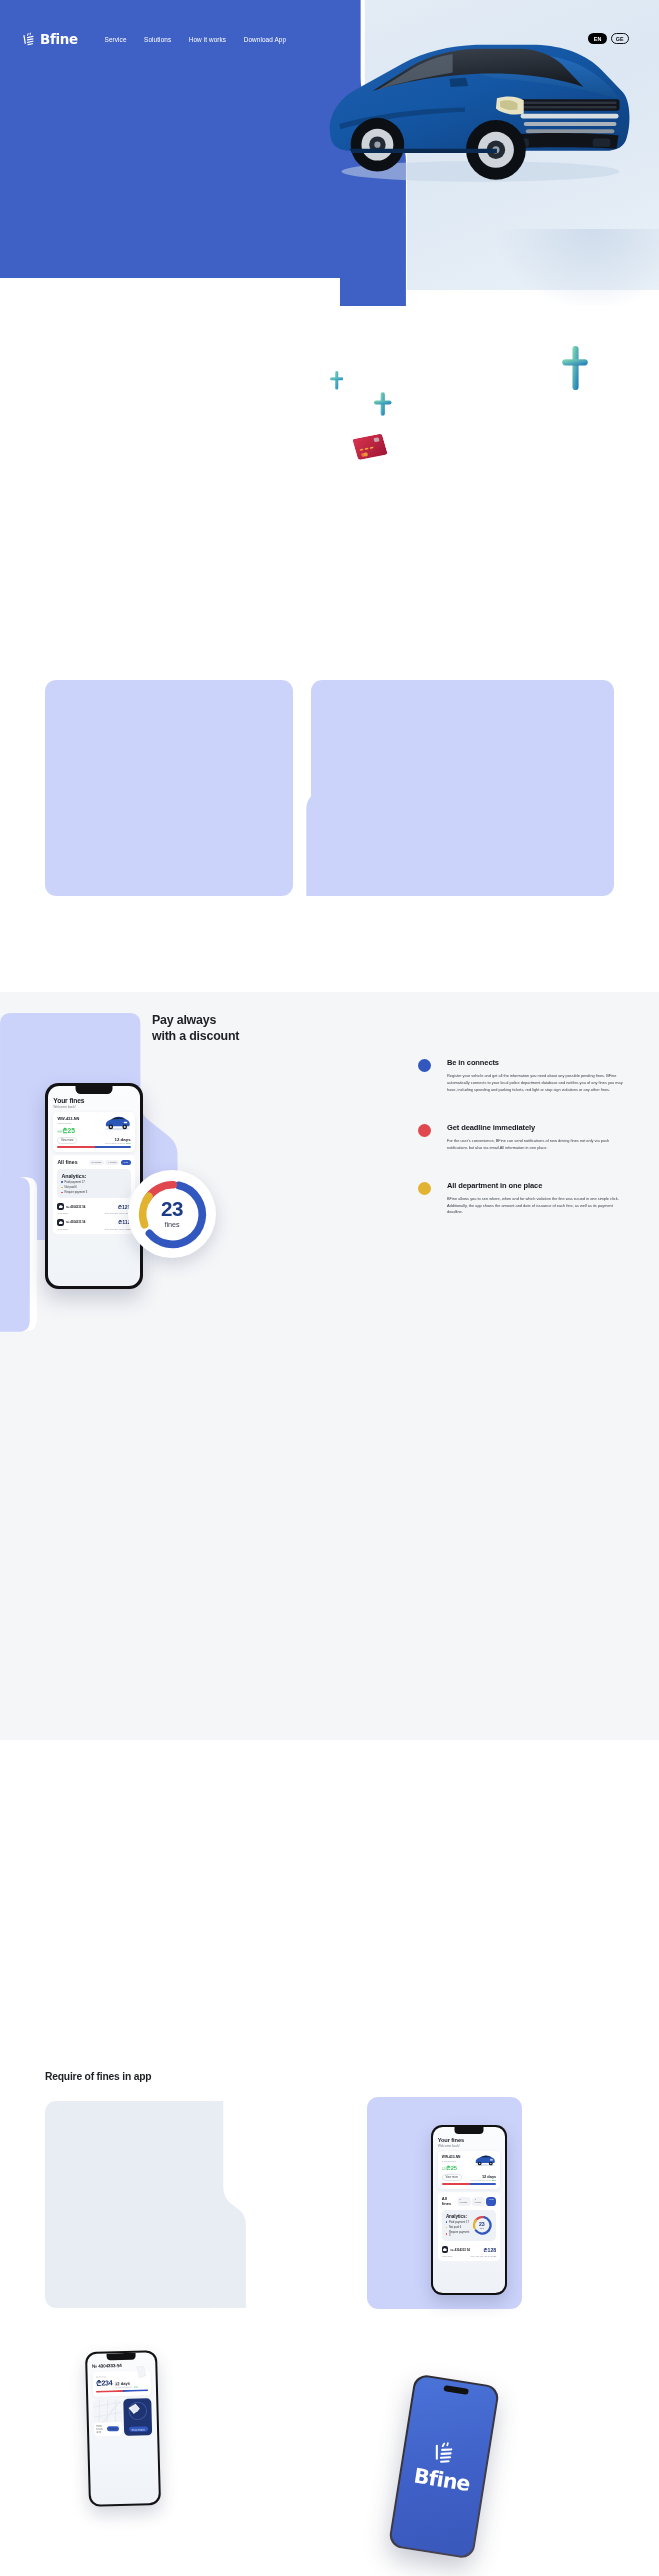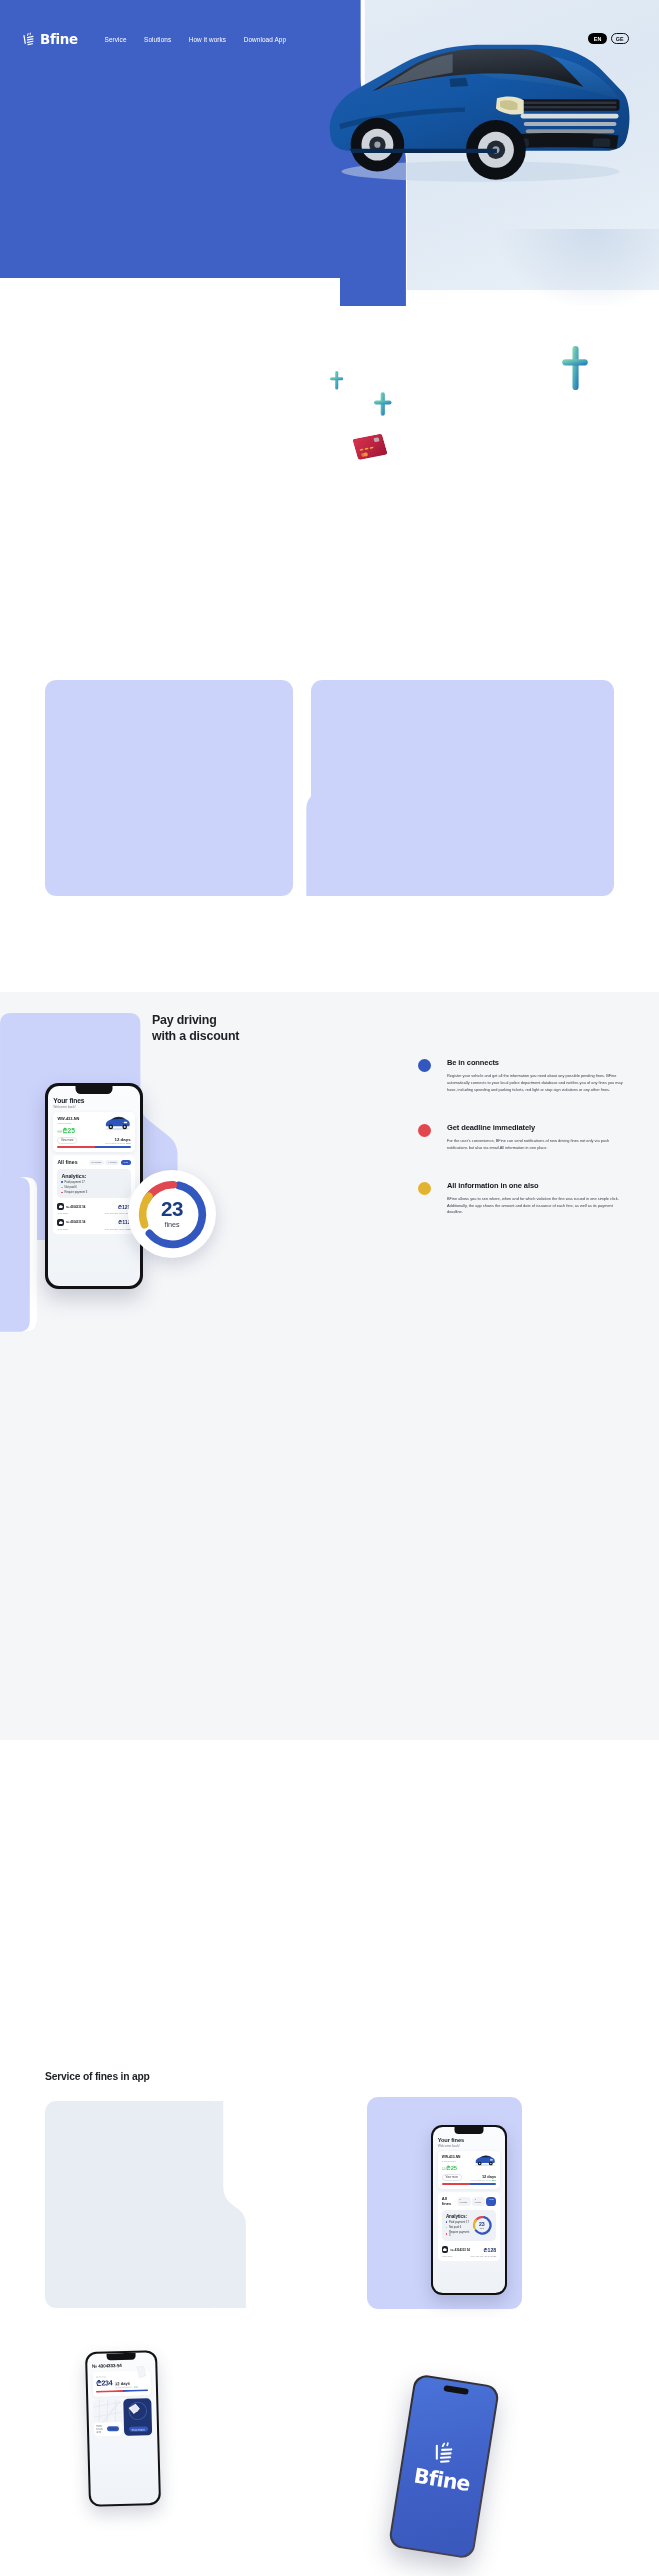--- a/index.html
+++ b/index.html
@@ -362,21 +362,21 @@
       </svg>
     </div>
     <div class="lav-blob-2">
       <svg width="103" height="155" viewBox="0 0 200 300">
         <path d="M0,0 L110,0 Q132,0 132,22 L132,278 Q132,300 110,300 L0,300 Z" fill="#ccd3fb"></path>
         <path d="M96,0 L110,0 Q132,0 132,22 L132,278 Q132,300 110,300 L96,300 Q118,300 118,278 L118,22 Q118,0 96,0 Z" fill="#ffffff"></path>
       </svg>
     </div>
 
     <h2 class="section-title">
-      <span>Pay driving</span><br>
+      <span>Pay always</span><br>
       <span>with a discount</span>
     </h2>
 
     <div class="phone-a">
       <div class="screen">
         <div class="notch"></div>
         <div class="ph-h1">Your fines</div>
         <div class="ph-sub">Welcome back!</div>
 
         <div class="ph-card">
@@ -492,28 +492,28 @@
         <div class="f-title">Be in connects</div>
         <p class="f-body">Register your vehicle and get all the information you need about any possible pending fines. BFine automatically connects to your local police department database and notifies you of any fines you may have, including speeding and parking tickets, red light or stop sign violations or any other fines.</p>
       </div>
       <div class="feature">
         <span class="f-dot" style="background:#e0474e"></span>
         <div class="f-title">Get deadline immediately</div>
         <p class="f-body">For the user's convenience, BFine can send notifications of new driving fines not only via push notifications but also via email.All information in one place.</p>
       </div>
       <div class="feature">
         <span class="f-dot" style="background:#e2b231"></span>
-        <div class="f-title">All information in one also</div>
+        <div class="f-title">All department in one place</div>
         <p class="f-body">BFine allows you to see where, when and for which violation the fine was issued in one simple click. Additionally, the app shows the amount and date of issuance of each fine, as well as its payment deadline.</p>
       </div>
     </div>
   </section>
 
   <section class="pay">
-    <h2 class="pay-title">Service of fines in app</h2>
+    <h2 class="pay-title">Require of fines in app</h2>
 
     <div class="pay-left-card"></div>
     <div class="pay-left-notch">
       <svg width="31" height="207" viewBox="0 0 60 402">
         <path d="M0,0 L16,0 L16,168 Q16,188 32,200 L48,212 Q60,222 60,242 L60,402 L0,402 Z" fill="#e8edf4"></path>
       </svg>
     </div>
     <div class="pay-right-card"></div>
 
     <div class="phone-b">

